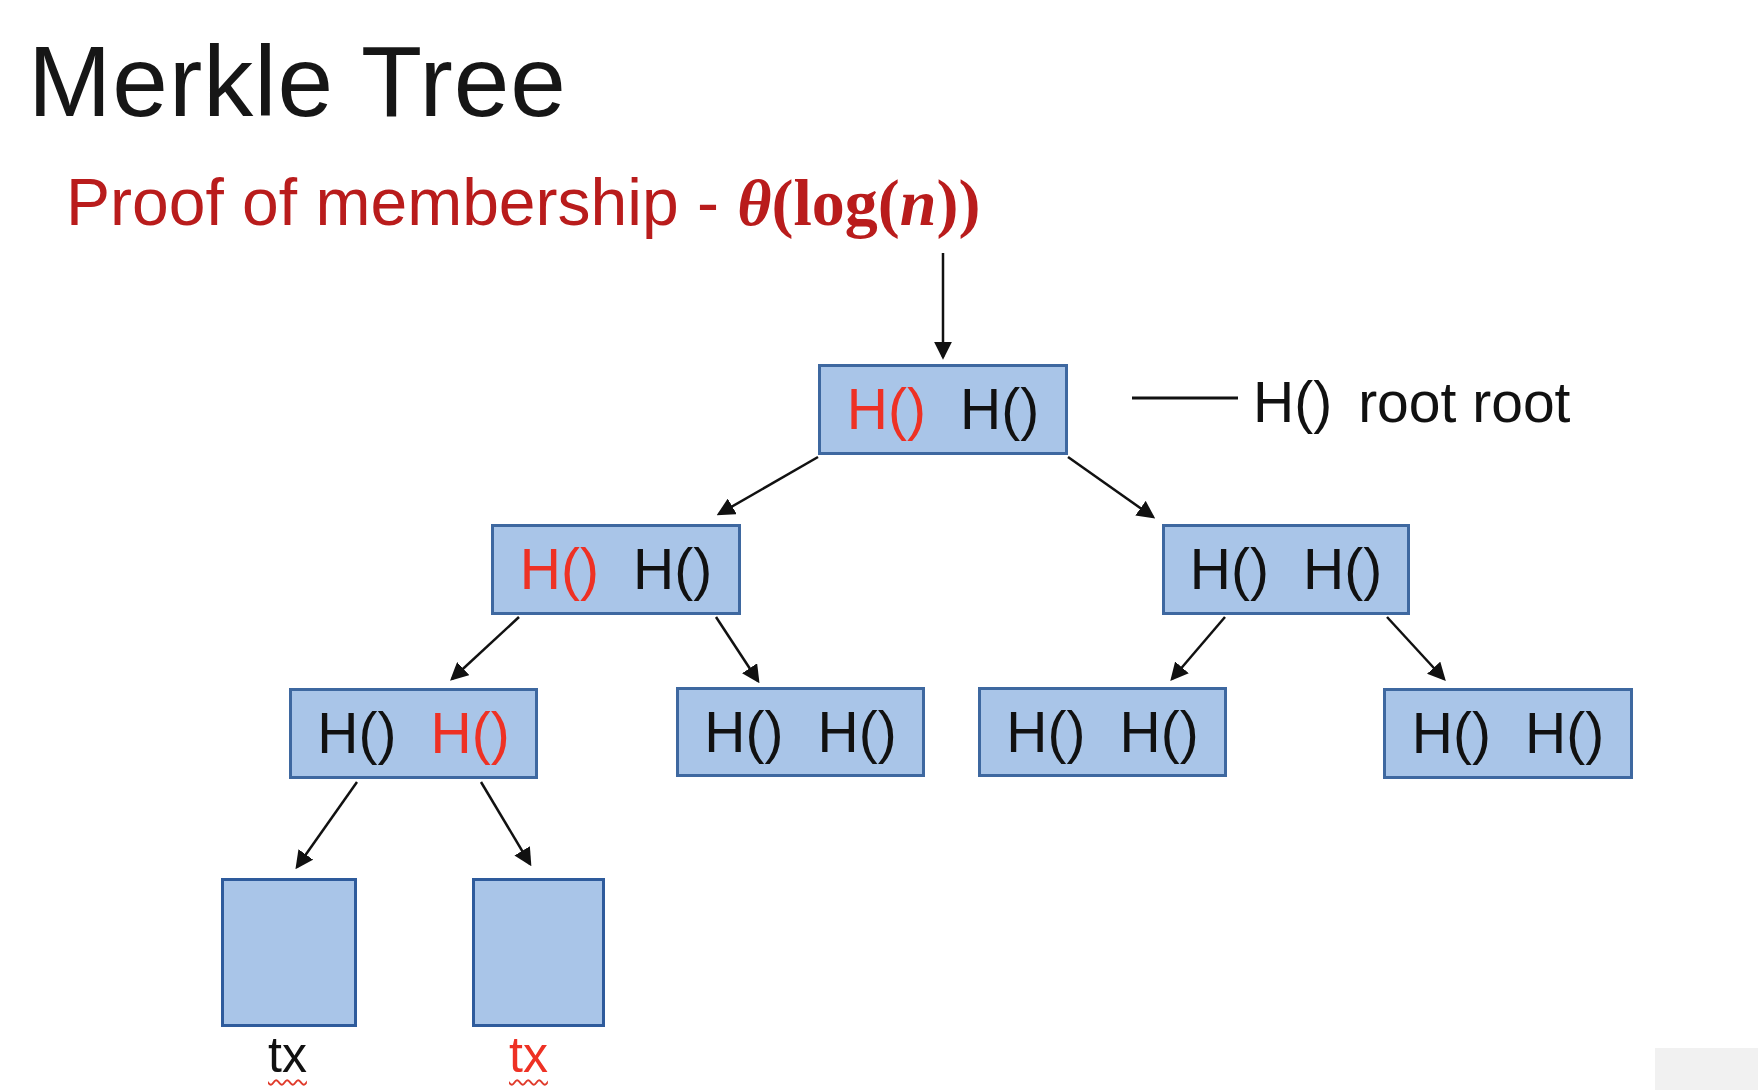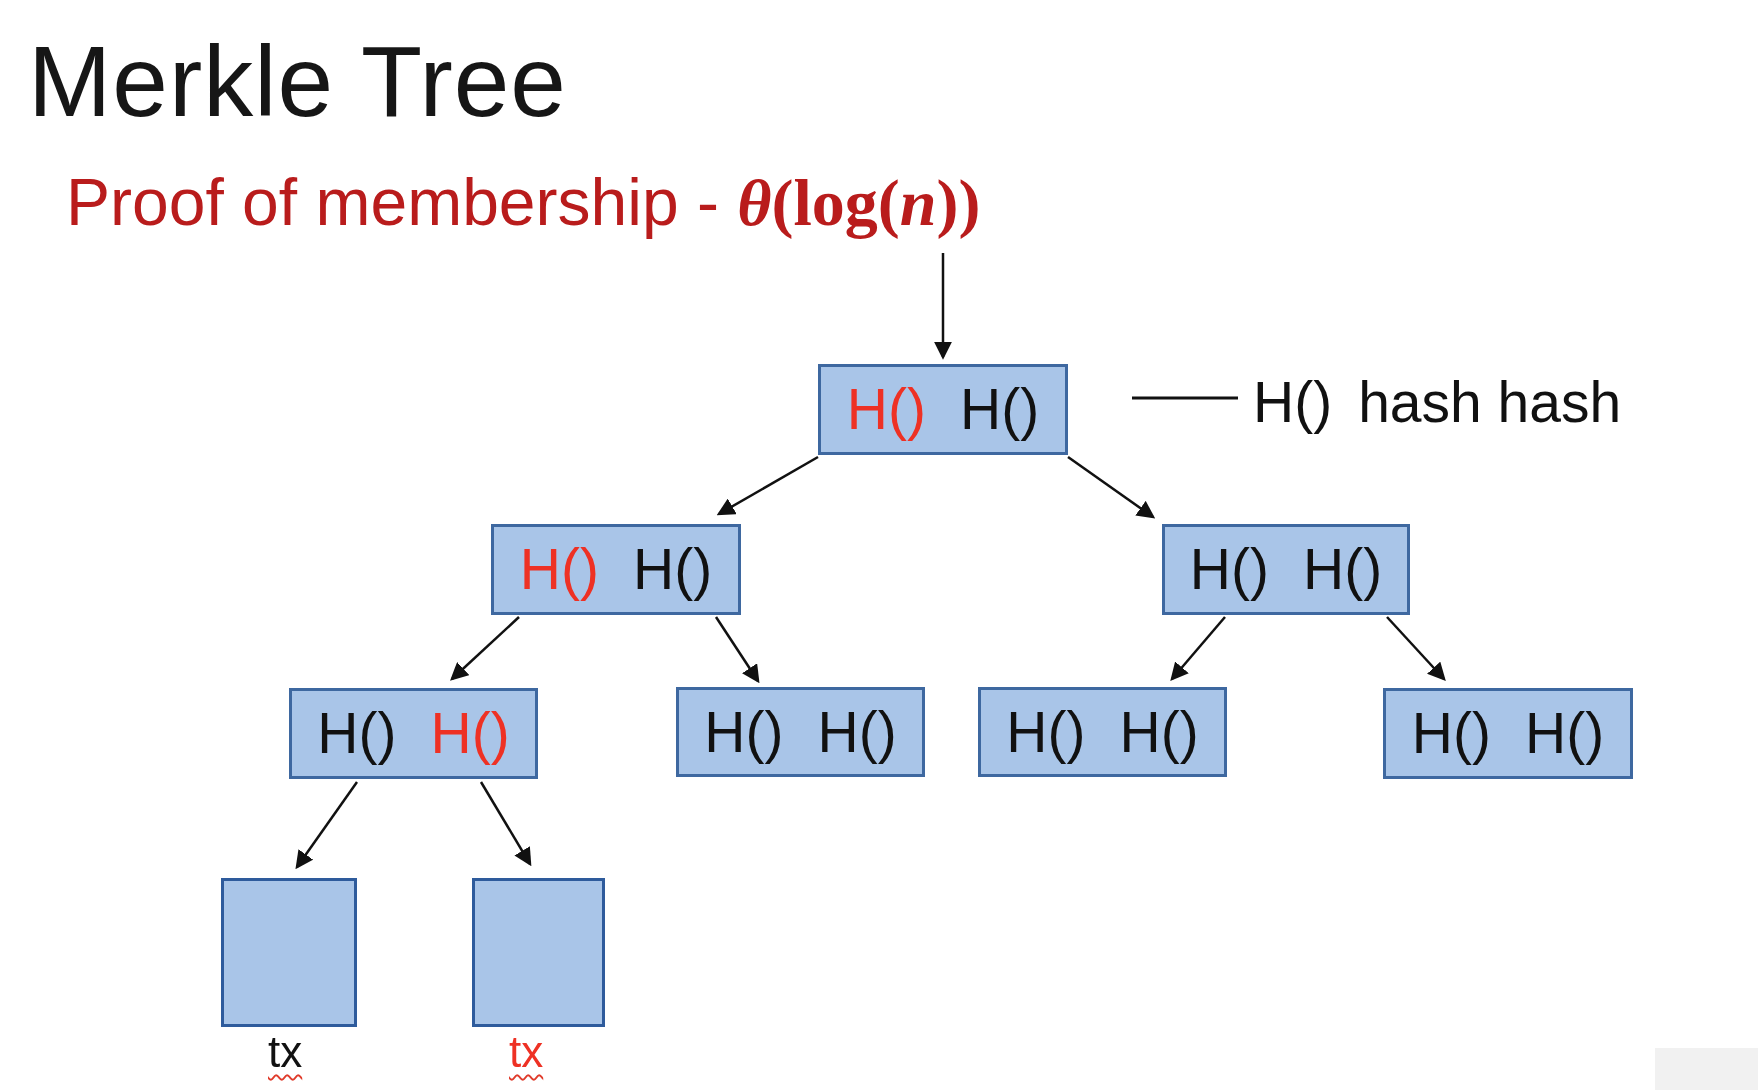--- a/index.html
+++ b/index.html
@@ -41,21 +41,21 @@
     border:3px solid #2e5b9c;
     box-sizing:border-box;
   }
   .legend-label{
     position:absolute;left:1253px;top:369px;
     display:flex;gap:26px;align-items:baseline;
     font-size:57px;color:#111111;white-space:nowrap;
   }
   .tx{
     position:absolute;top:1030px;
-    font-size:44px;line-height:1;
+    font-size:50px;line-height:1;
     text-decoration-line:underline;
     text-decoration-style:wavy;
     text-decoration-color:#e03b2b;
     text-decoration-thickness:2px;
     text-underline-offset:7px;
     white-space:nowrap;
   }
   .tx-black{color:#111111;}
   .tx-red{color:#ee3124;}
   .corner-overlay{
@@ -92,21 +92,21 @@
     <line x1="1132" y1="398" x2="1238" y2="398" stroke="#111111" stroke-width="3"></line>
   </svg>
 
   <div class="node" style="left:818px;top:364px;width:250px;height:91px">
     <span class="htext red">H()</span>
     <span class="htext black">H()</span>
   </div>
 
   <div class="legend-label">
     <span>H()</span>
-    <span>hash hash</span>
+    <span>root root</span>
   </div>
 
   <div class="node" style="left:491px;top:524px;width:250px;height:91px">
     <span class="htext red">H()</span>
     <span class="htext black">H()</span>
   </div>
   <div class="node" style="left:1162px;top:524px;width:248px;height:91px">
     <span class="htext black">H()</span>
     <span class="htext black">H()</span>
   </div>

